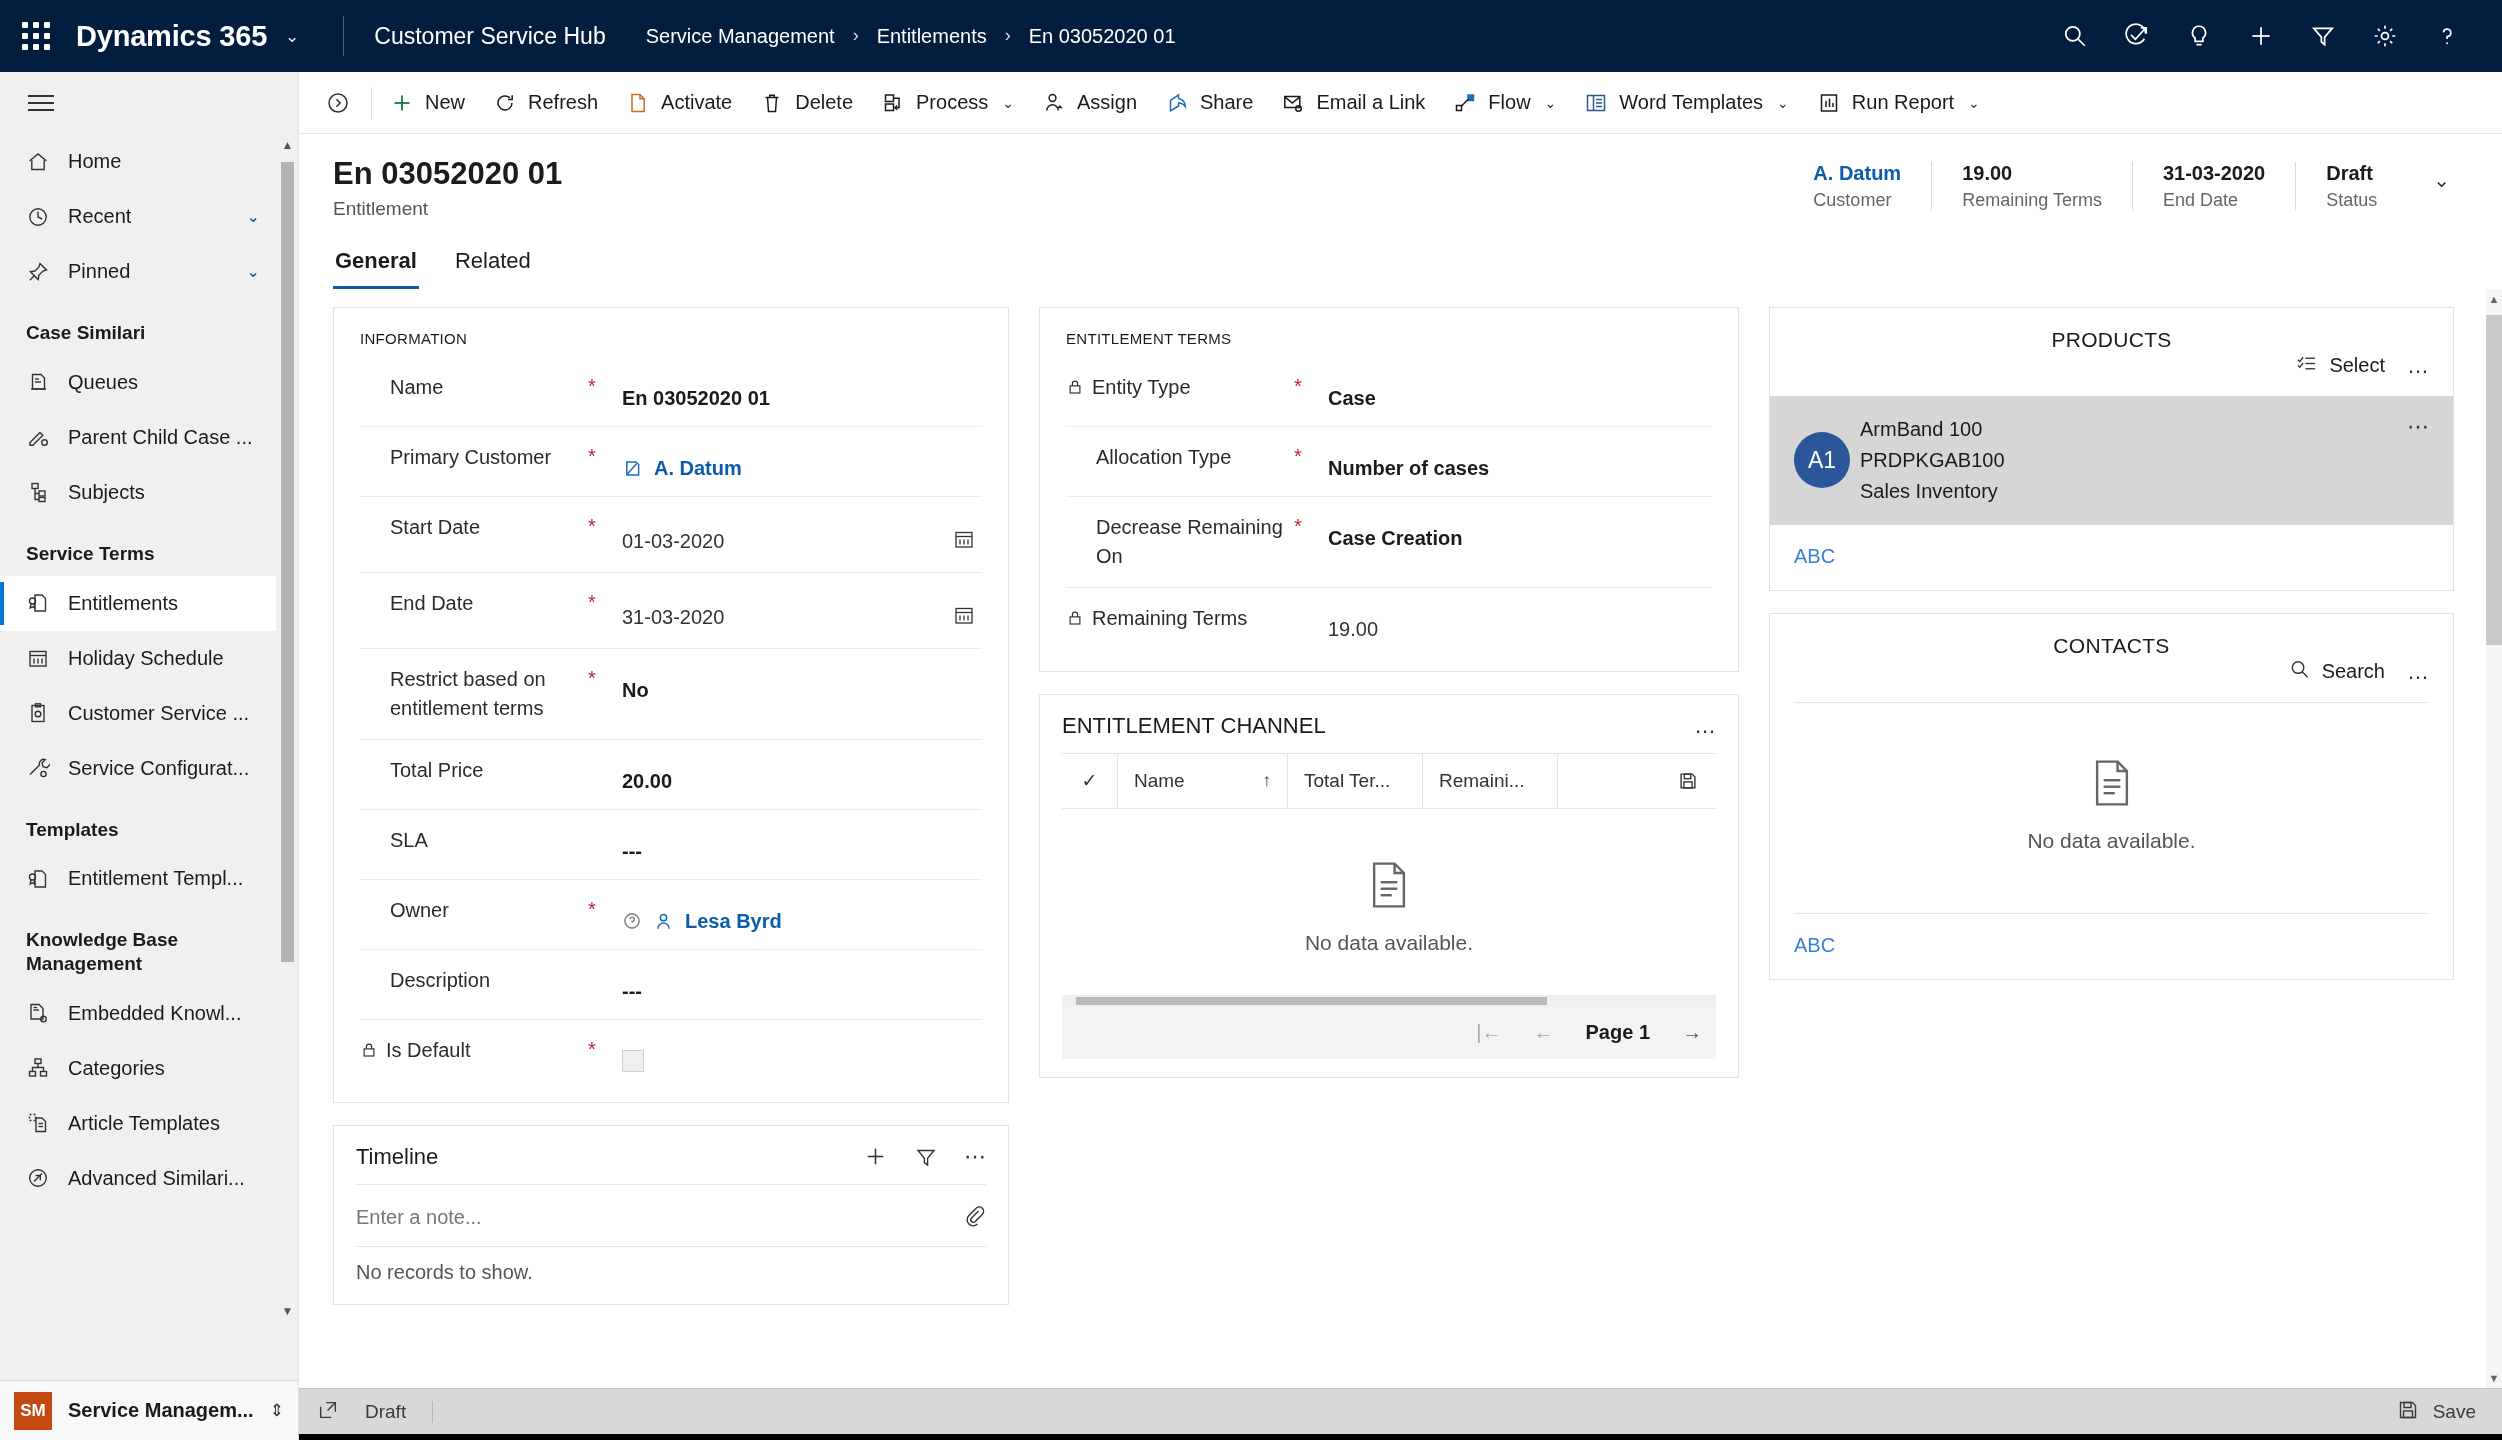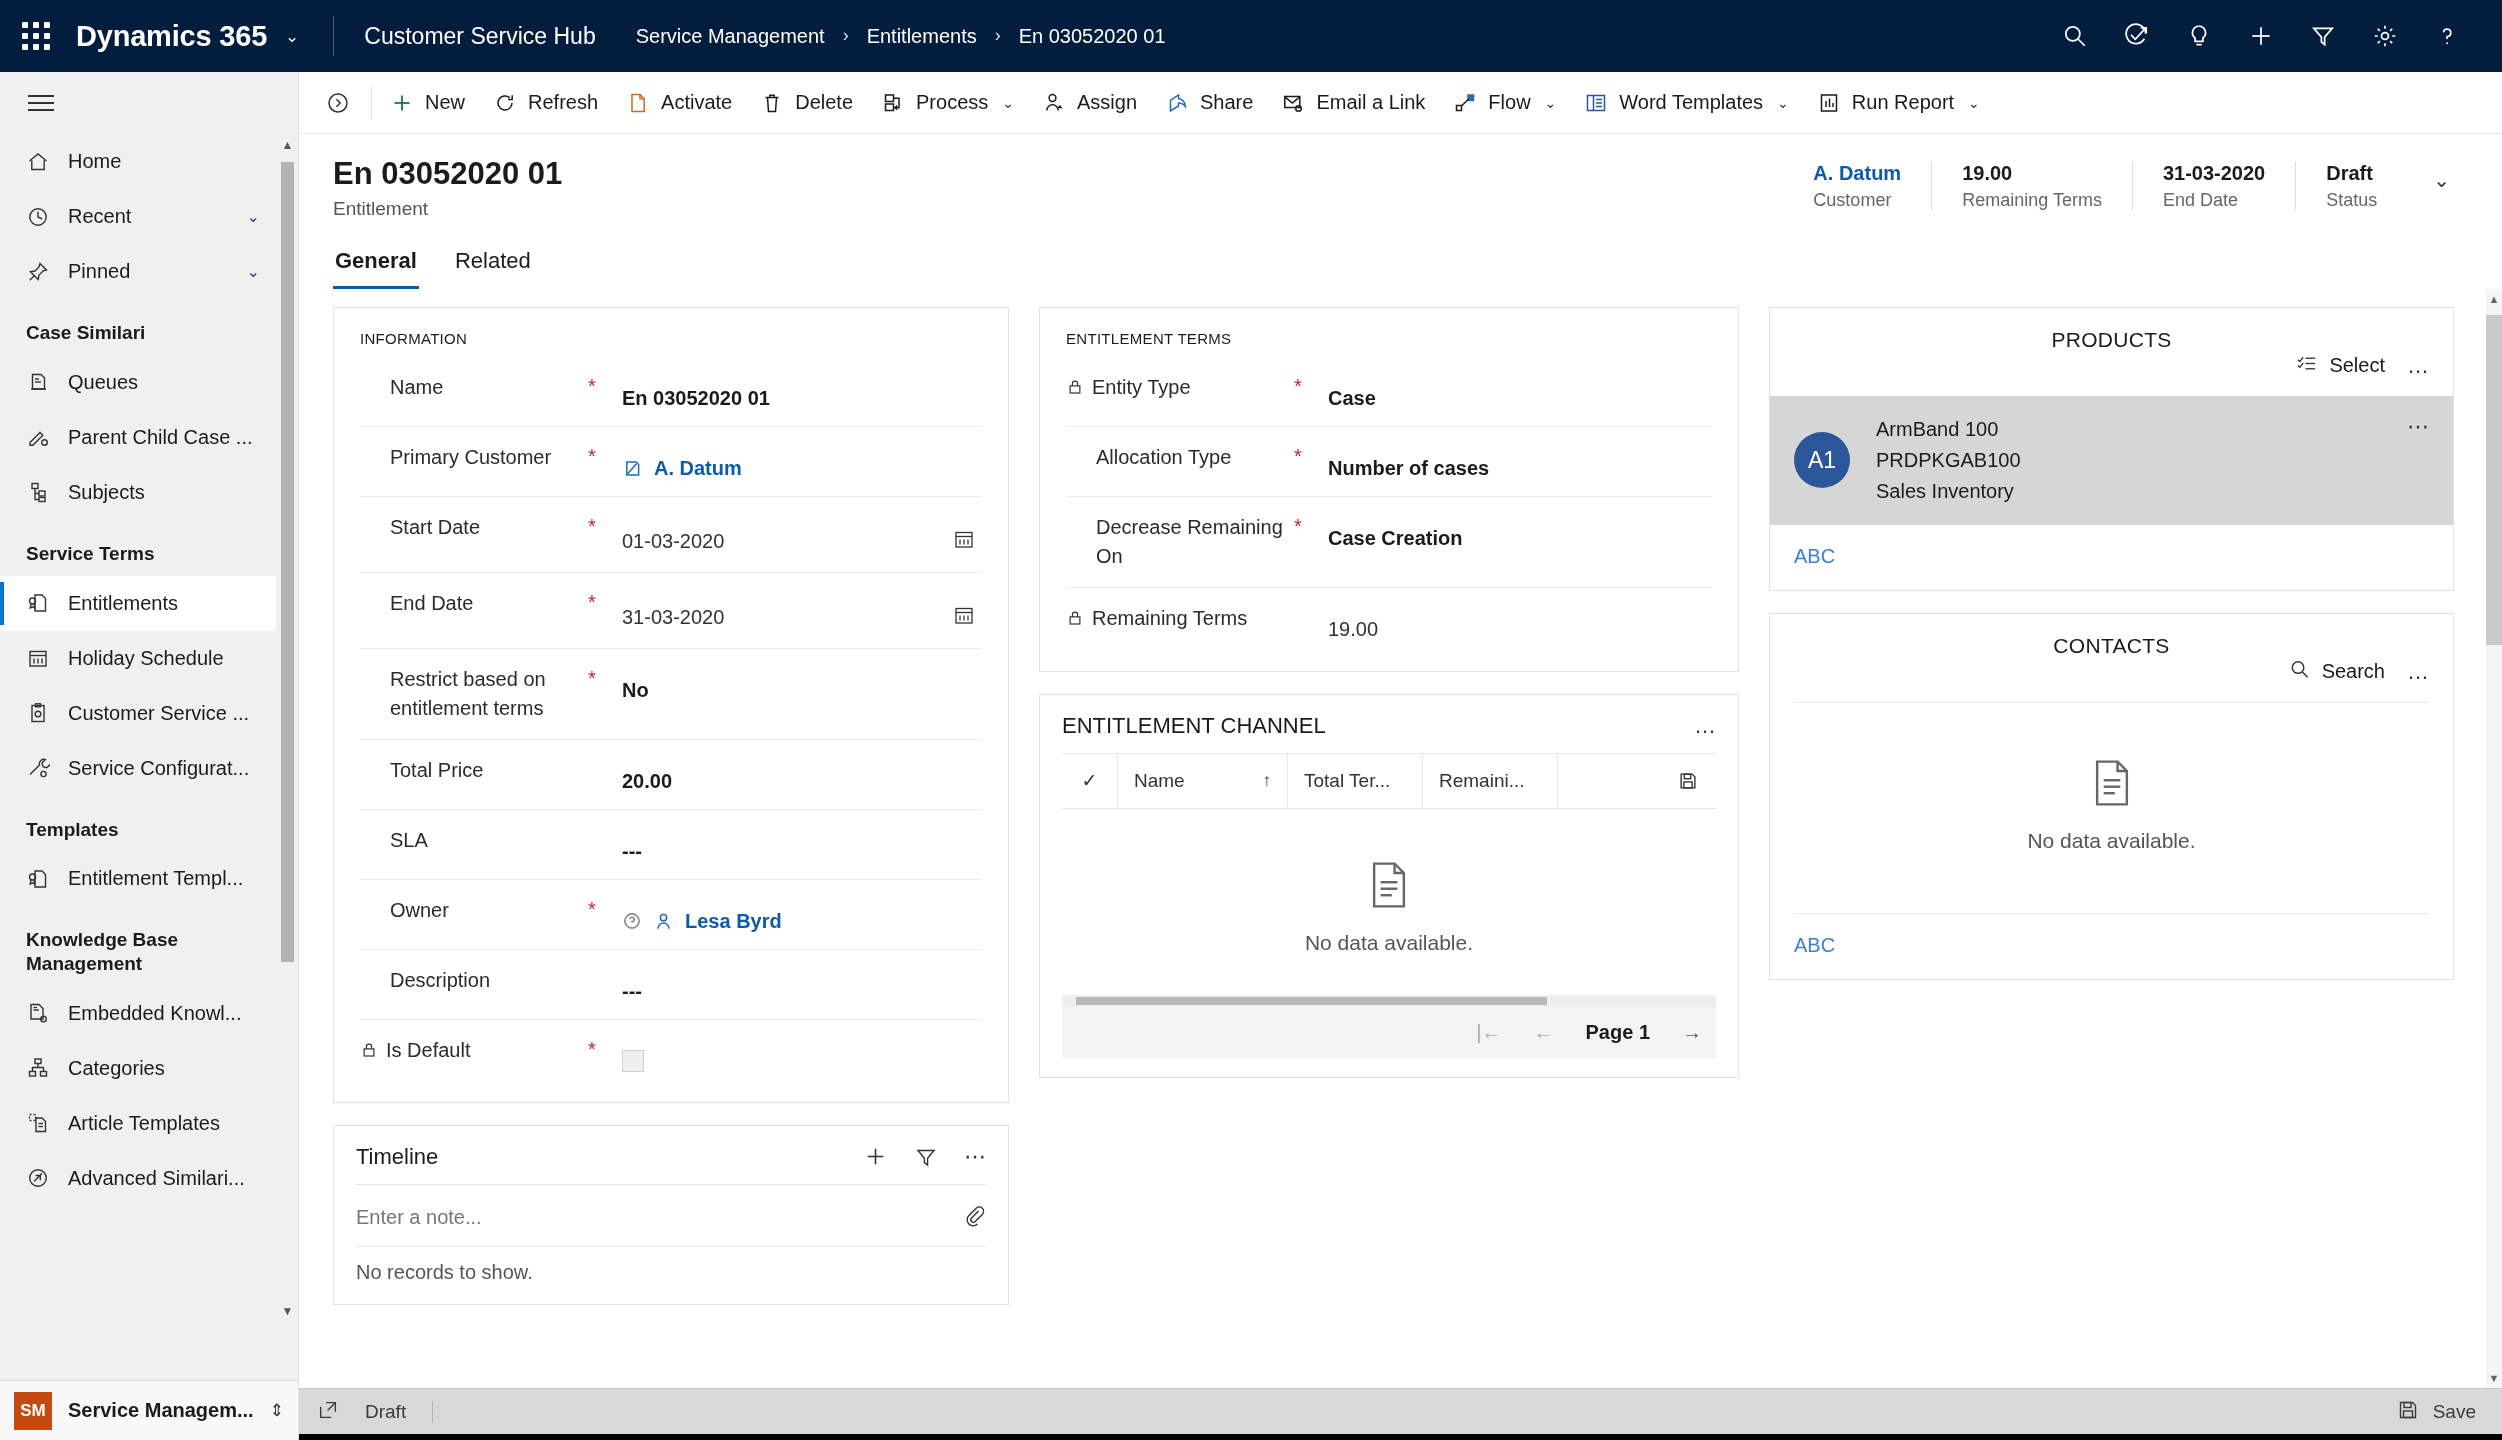--- a/index.html
+++ b/index.html
@@ -15,21 +15,21 @@
   .topbar {
     height: 72px; background: #031D3F; color: #ffffff;
     display: flex; align-items: center; flex: 0 0 72px;
   }
   .waffle { width: 72px; height: 72px; display: flex; align-items: center; justify-content: center; }
   .waffle-grid { display: grid; grid-template-columns: repeat(3, 6px); grid-gap: 5px; }
   .waffle-grid i { width: 6px; height: 6px; background: #ffffff; border-radius: 1px; display: block; }
   .brand { font-size: 29px; font-weight: bold; letter-spacing: -0.2px; padding-left: 4px; }
   .brand-chev { margin-left: 18px; font-size: 17px; opacity: .95; }
   .app-name {
-    font-size: 23px; margin-left: 34px; padding-left: 0;
+    font-size: 23px; margin-left: 44px; padding-left: 0;
     border-left: 1px solid rgba(255,255,255,0.28); padding-left: 30px; line-height: 40px;
   }
   .crumbs { display: flex; align-items: flex-start; margin-left: 40px; font-size: 20px; }
   .crumbs .sep { margin: 0 18px; font-size: 18px; opacity: .85; }
   .crumb { white-space: nowrap; }
   .top-actions { margin-left: auto; display: flex; align-items: center; padding-right: 24px; }
   .top-actions .tbtn {
     width: 62px; height: 72px; display: flex; align-items: center; justify-content: center;
   }
   .top-actions svg { stroke: #ffffff; fill: none; stroke-width: 1.6; }
@@ -181,21 +181,21 @@
   .rp-head { display: flex; align-items: center; padding: 20px 24px 16px 24px; flex-direction: column; }
   .rp-title { font-size: 21px; color: #1b1b1b; letter-spacing: .3px; }
   .rp-acts { margin-left: auto; display: flex; align-items: center; gap: 16px; }
   .rp-act { display: flex; align-items: center; font-size: 20px; color: #1b1b1b; gap: 11px; }
   .rp-dots { font-size: 22px; color: #333; padding-left: 6px; }
   .prod-row { display: flex; align-items: center; background: #d6d6d6; padding: 18px 24px; }
   .prod-av {
     width: 56px; height: 56px; border-radius: 50%; background: #2b579a; color: #fff;
     display: flex; align-items: center; justify-content: center; font-size: 23px; flex: 0 0 56px;
   }
-  .prod-txt { margin-left: 26px; line-height: 1.55; }
+  .prod-txt { margin-left: 10px; line-height: 1.55; }
   .prod-txt div { font-size: 20px; color: #1b1b1b; }
   .prod-dots { margin-left: auto; font-size: 22px; color: #333; align-self: flex-start; }
   .abc { font-size: 20px; color: #3b7fd4; padding: 20px 24px 22px 24px; }
   .rp-empty { display: flex; flex-direction: column; align-items: center; justify-content: center; padding: 54px 0 60px 0; }
   .rp-rule { height: 1px; background: #e6e6e6; margin: 0 24px; }
 
   
   .rail { position: absolute; right: 0; top: 0; bottom: 0; width: 16px; background: #f5f5f5; }
   .rail .rthumb { position: absolute; top: 26px; width: 16px; height: 330px; background: #c9c9c9; }
   .rail .ra { position: absolute; width: 16px; text-align: center; font-size: 11px; color: #666; }

